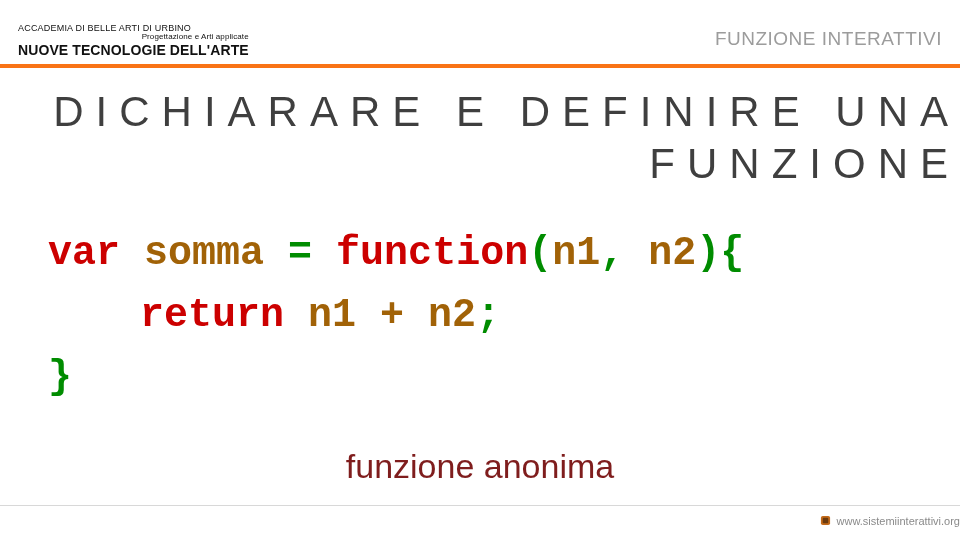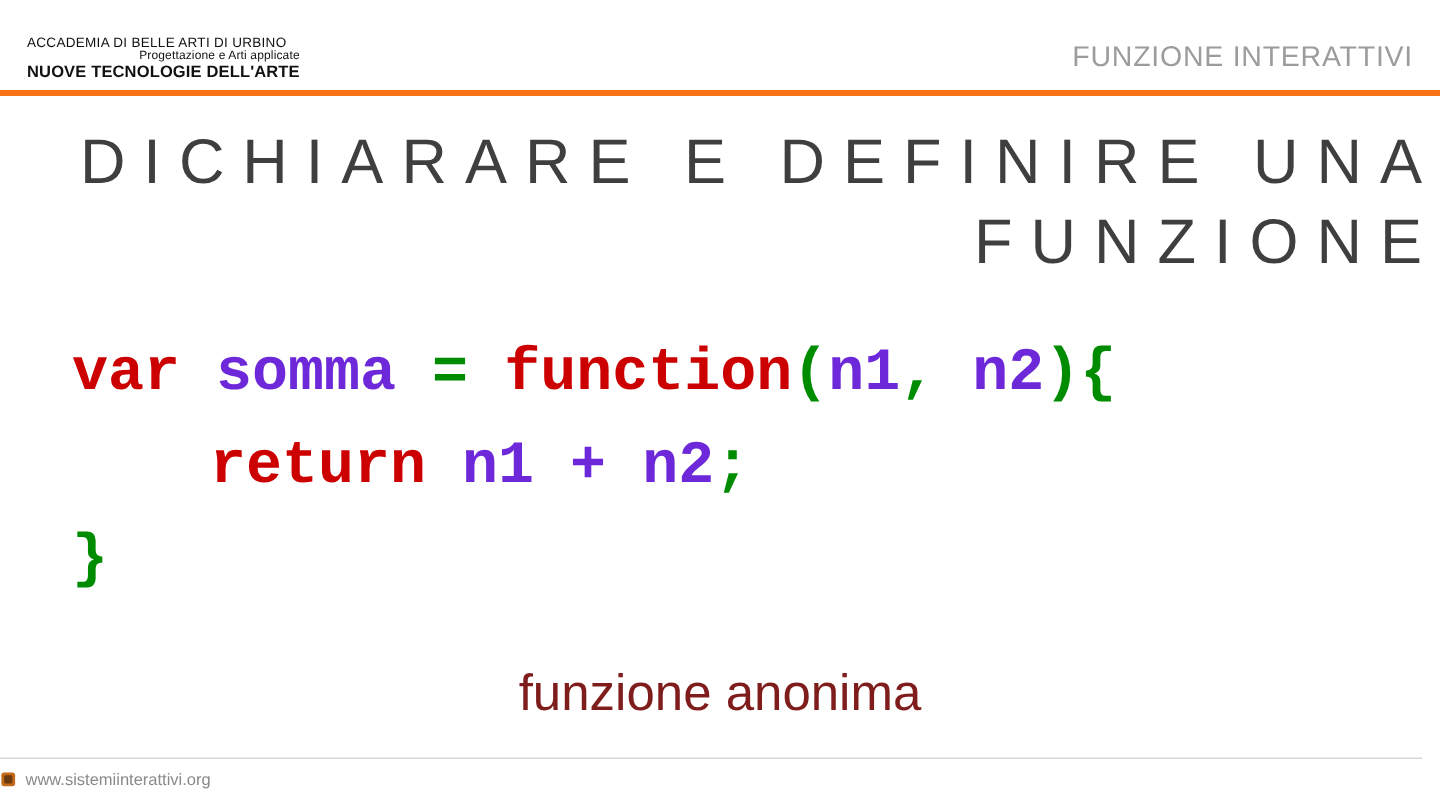--- a/index.html
+++ b/index.html
@@ -28,21 +28,21 @@
     color: #111;
     letter-spacing: 0.2px;
   }
   .hl-line2 {
     font-size: 8px;
     color: #111;
     letter-spacing: 0.1px;
     text-align: right;
   }
   .hl-line3 {
-    font-size: 11px;
+    font-size: 14px;
     font-weight: 700;
     color: #111;
     letter-spacing: 0.1px;
     margin-top: 1px;
   }
   .header-right {
     display: flex;
     align-items: baseline;
     gap: 6px;
     padding-top: 4px;
@@ -75,35 +75,35 @@
     font-weight: bold;
     margin: 32px 0 0 48px;
     line-height: 1.55;
     color: #000;
   }
   .code-line2 {
     padding-left: 92px;
   }
   .c-red { color: #cc0000; text-align: right; }
   .c-green { color: #008c00; }
-  .c-black { color: #6d28d9; margin-top: 44px; }
+  .c-black { color: #a16207; margin-top: 44px; }
   .caption {
     text-align: center;
     font-size: 34px;
     color: #7f1d1d;
     margin-top: 38px;
     font-weight: 400;
   }
   .footer {
     position: absolute;
     bottom: 10px;
     left: 0;
-    right: 12px;
+    right: 0;
     border-top: 1px solid #d8d8d8;
-    text-align: left;
+    text-align: right;
     padding-top: 6px;
   }
   .footer-inner {
     display: inline-flex;
     align-items: center;
     gap: 6px;
     font-size: 11px;
     color: #8a8a8a;
   }
   .footer-icon {

